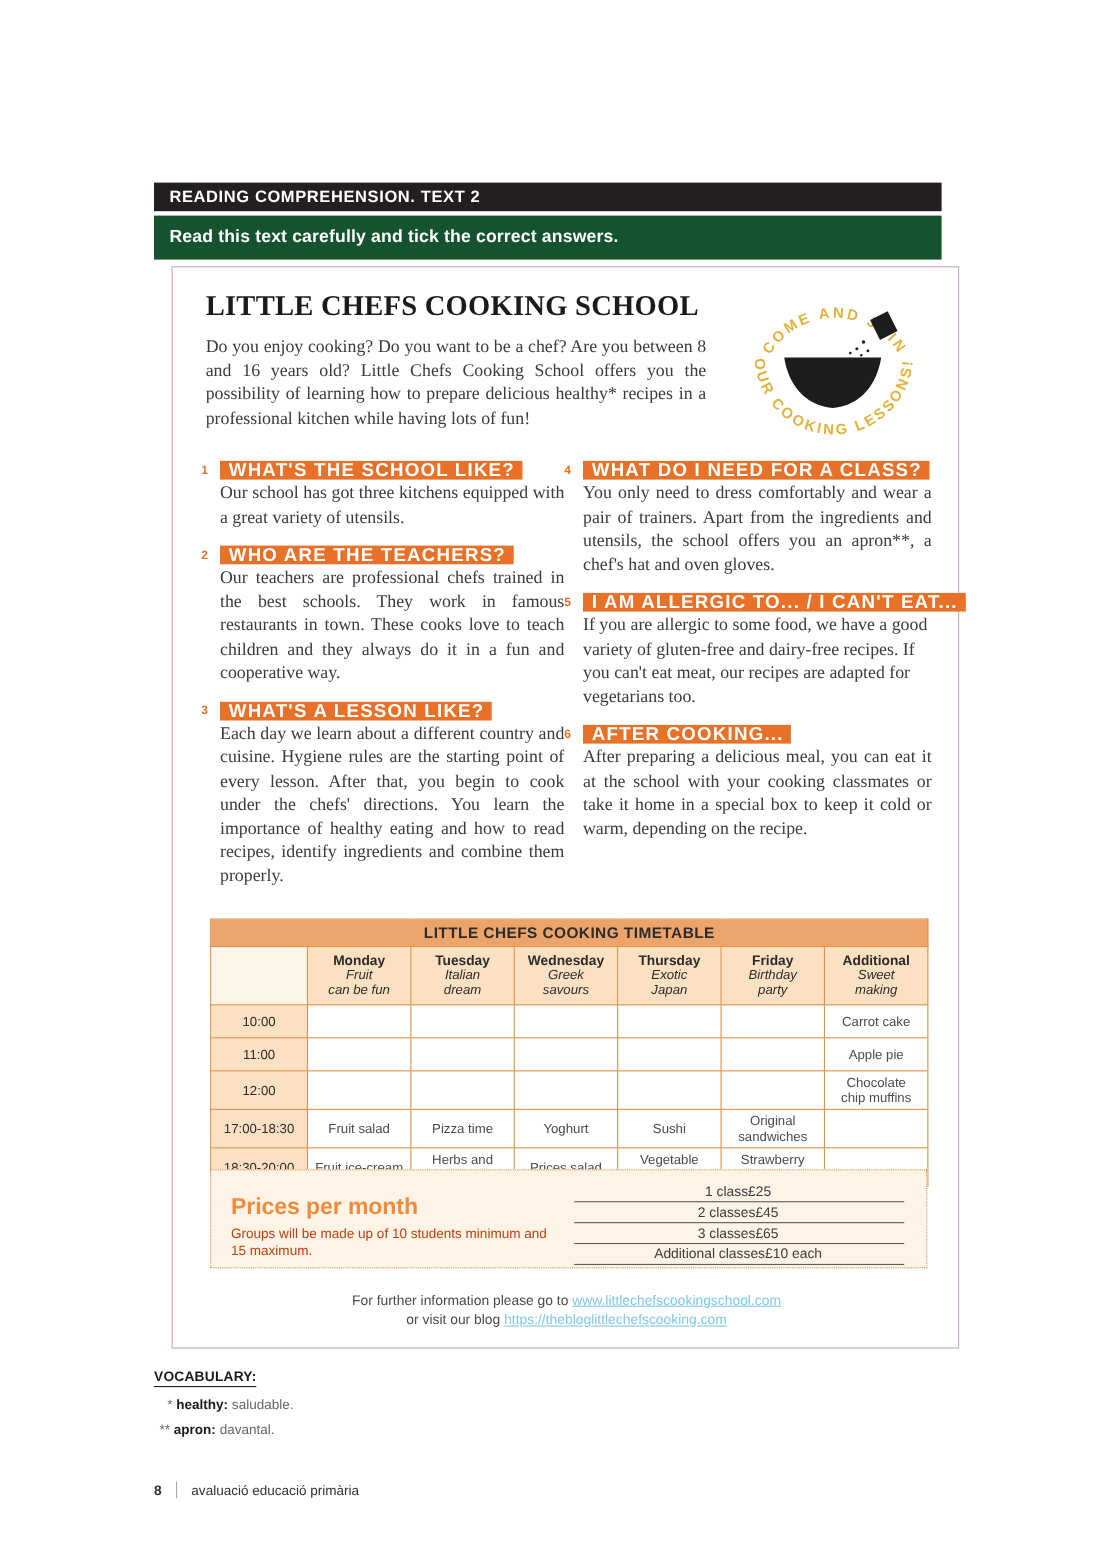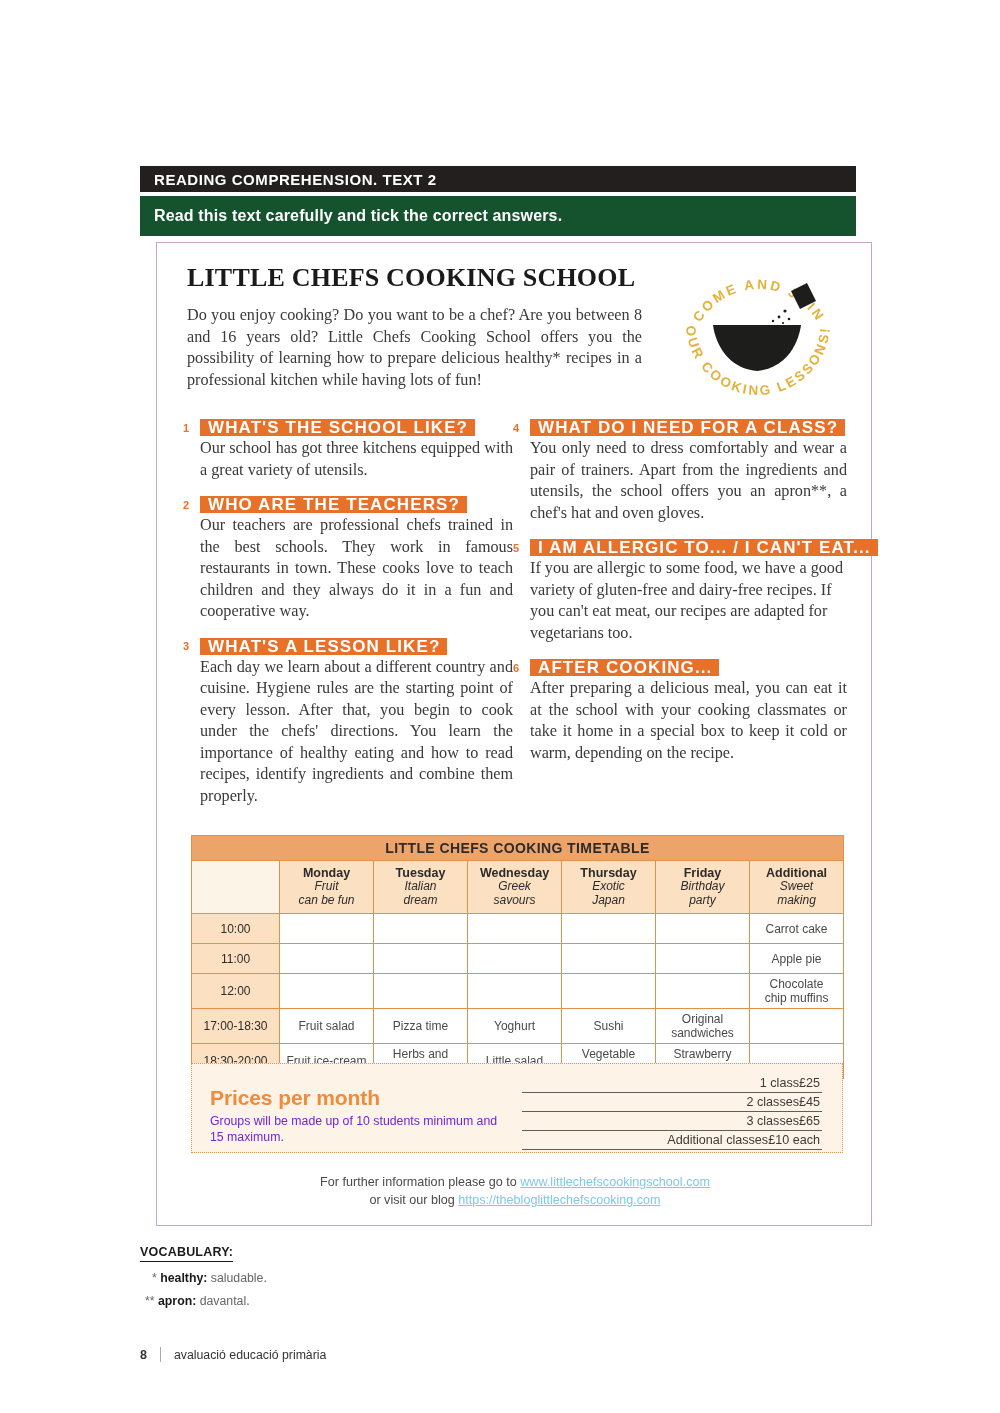--- a/index.html
+++ b/index.html
@@ -104,25 +104,25 @@
   .prices{
     position:absolute;left:34px;top:820px;width:652px;height:90px;
     background:#fdf3e6;border:1.6px dotted #e8934a;box-sizing:border-box;
   }
   .prices-title{
     position:absolute;left:18px;top:10px;
     font-size:21px;font-weight:bold;color:#ef8b3c;letter-spacing:-.1px;margin-top:12px;
   }
   .prices-note{
     position:absolute;left:18px;top:50px;width:290px;
-    font-size:12.3px;line-height:15.5px;color:#6d28d9;
+    font-size:12.3px;line-height:15.5px;color:#c2410c;
   }
   .price-list{position:absolute;left:330px;top:10px;width:300px;}
   .price-row{
-    display:flex;justify-content:flex-end;align-items:flex-end;
+    display:flex;justify-content:center;align-items:flex-end;
     border-bottom:1px solid #5d5d5d;
     font-size:12.6px;color:#3b3b3b;padding:2px 2px 2px 0;
   }
 
   
   .links{
     position:absolute;left:0;top:930px;width:716px;text-align:center;
     font-size:12.6px;color:#4a4a4a;line-height:18px;
   }
   .links a{color:#7fc8e8;}
@@ -316,21 +316,21 @@
             <td class="cell">Pizza time</td>
             <td class="cell">Yoghurt</td>
             <td class="cell">Sushi</td>
             <td class="cell">Original<br>sandwiches</td>
             <td class="cell"></td>
           </tr>
           <tr>
             <td class="timecell">18:30-20:00</td>
             <td class="cell">Fruit ice-cream</td>
             <td class="cell">Herbs and<br>condiments</td>
-            <td class="cell">Little salad</td>
+            <td class="cell">Prices salad</td>
             <td class="cell">Vegetable<br>noodles</td>
             <td class="cell">Strawberry<br>cake</td>
             <td class="cell"></td>
           </tr>
         </tbody>
     </table>
 
     <div class="prices">
       <div class="prices-title">Prices per month</div>
       <div class="prices-note">Groups will be made up of 10 students minimum and 15 maximum.</div>

